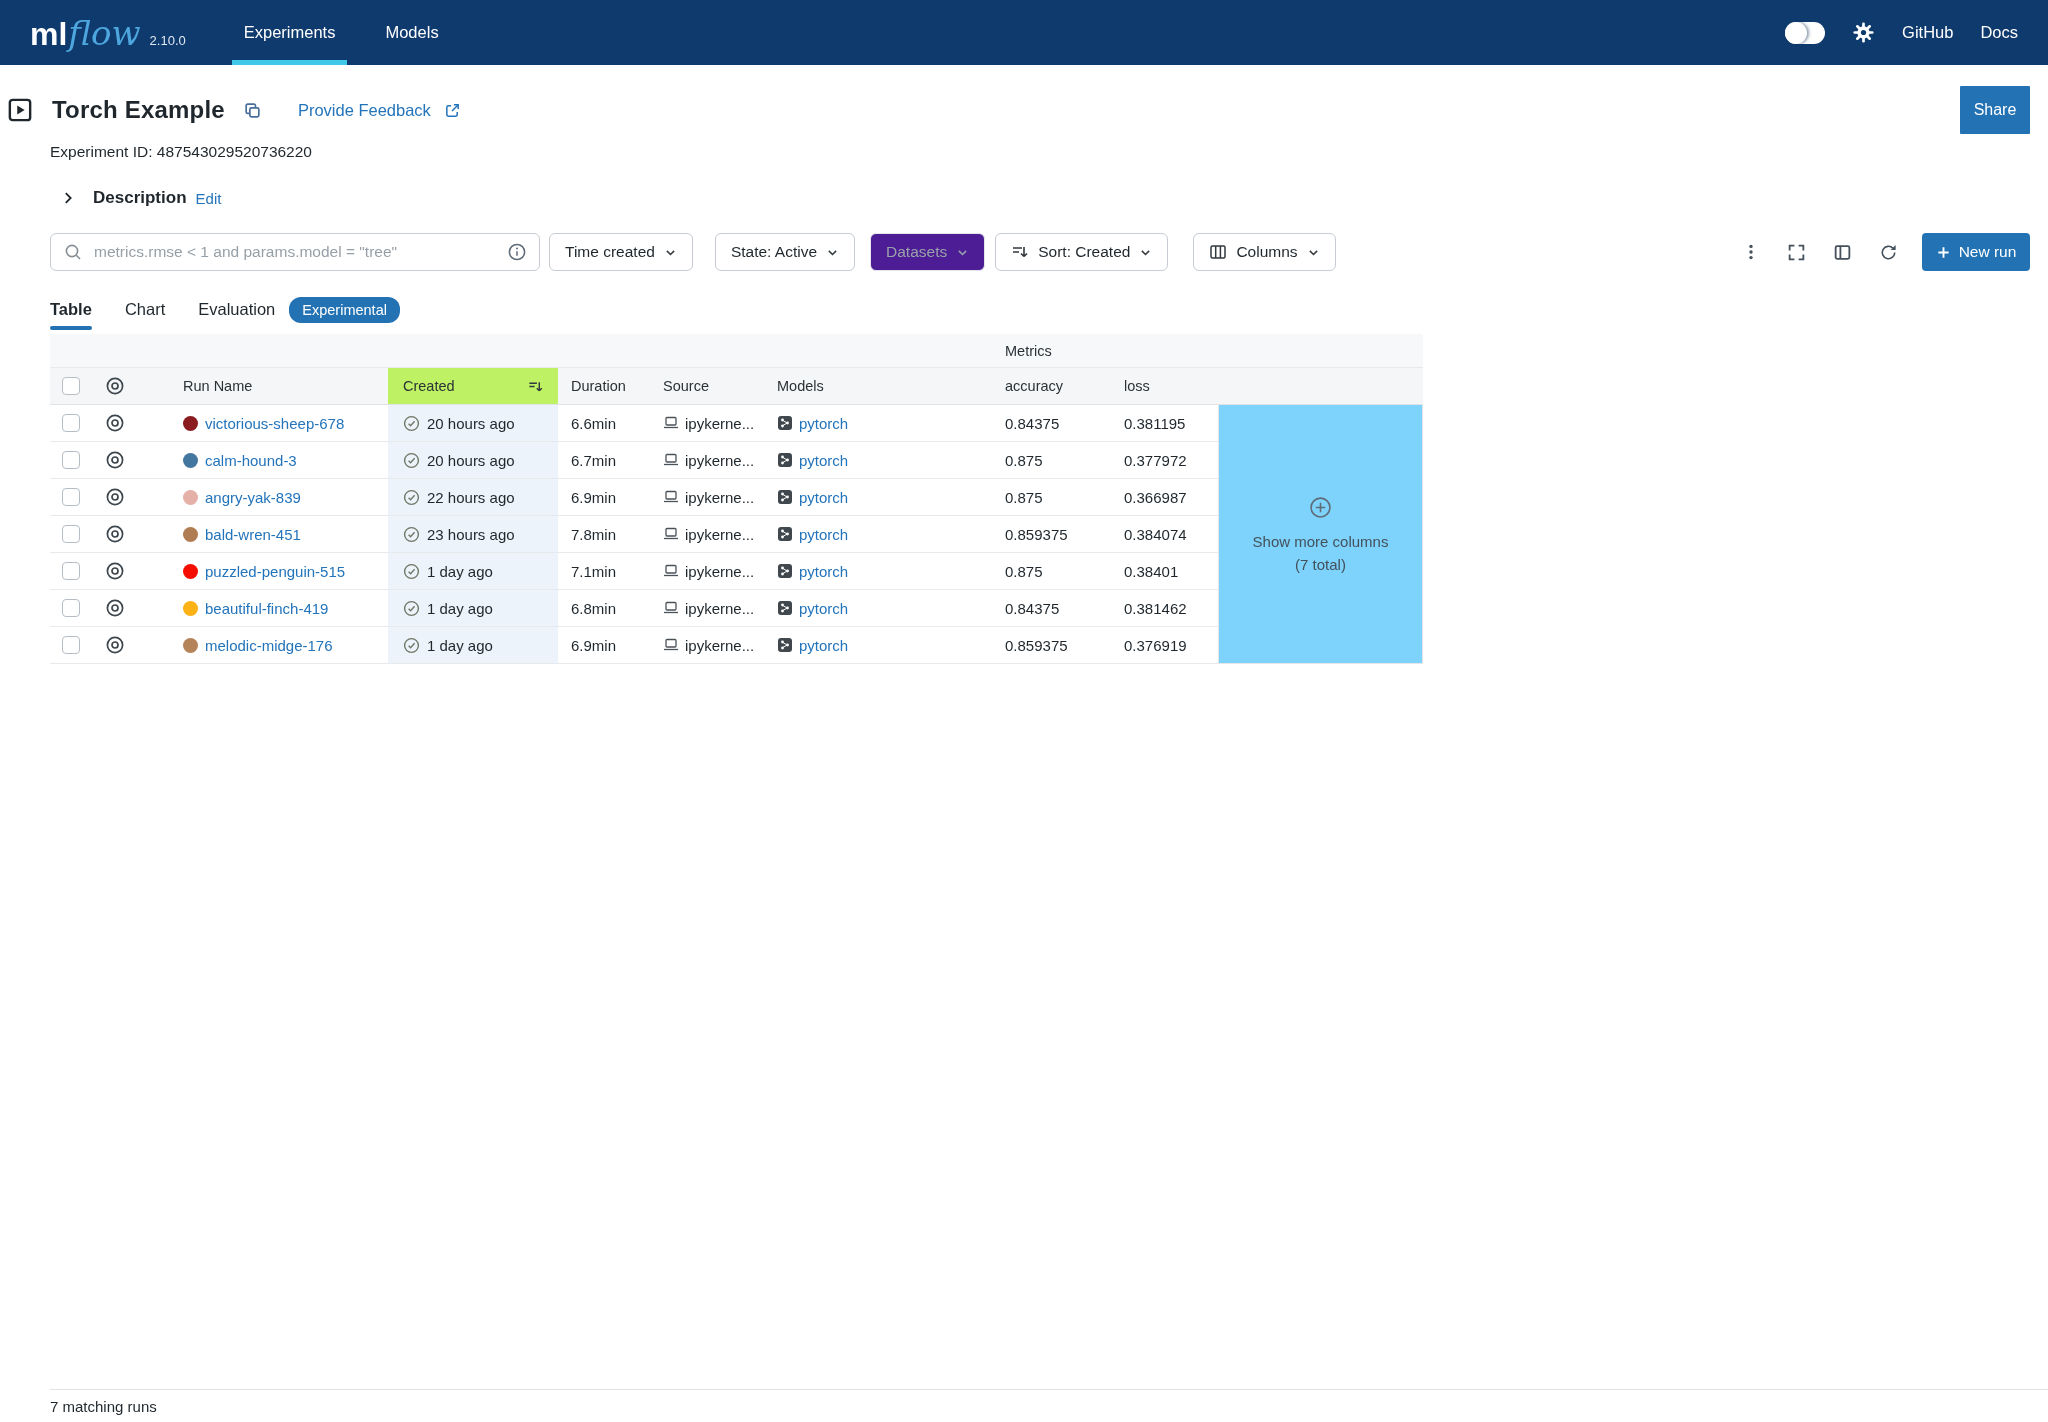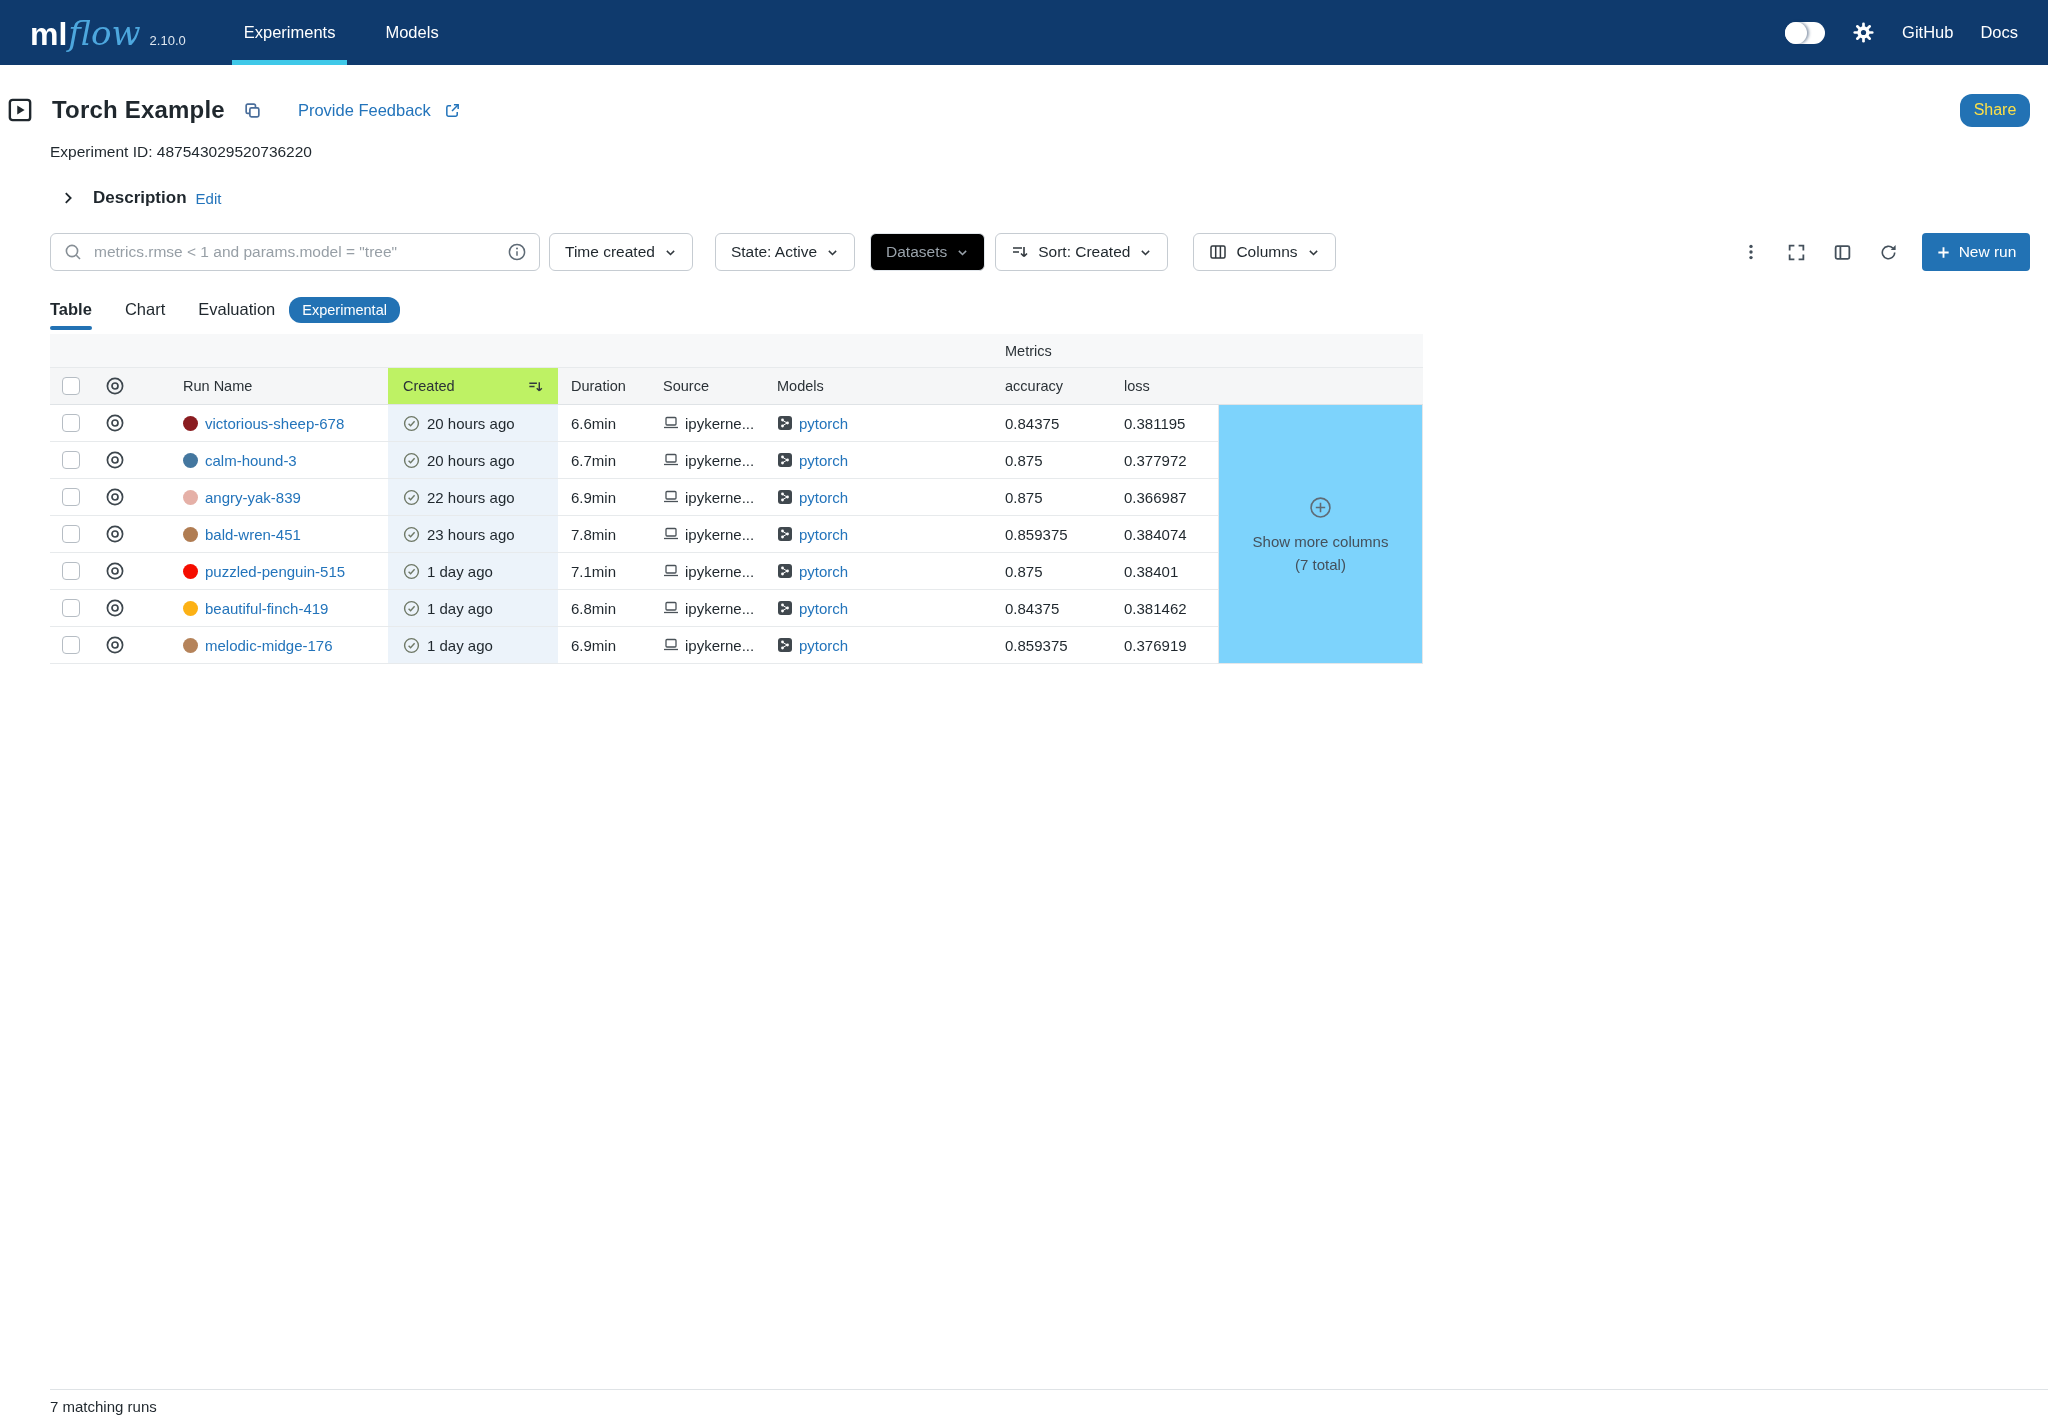--- a/index.html
+++ b/index.html
@@ -19,32 +19,32 @@
   .nav-item.active::after { content:""; position:absolute; left:-6px; right:-6px; bottom:0; height:5px; background:#3fc8e8; }
   .nav-right { margin-left:auto; display:flex; align-items:center; gap:27px; }
   .toggle { width:40px; height:22px; border-radius:11px; background:#fff; position:relative; cursor:pointer; }
   .toggle-knob { position:absolute; left:0; top:0; width:22px; height:22px; border-radius:50%; background:#fff; box-shadow:2px 0 3px rgba(13,43,82,.45); }
   .nav-link { font-size:16.5px; color:#fff; cursor:pointer; }
   
   .title-row { display:flex; align-items:center; margin-top:28px; padding:0 18px 0 8px; height:34px; }
   .page-title { font-size:24px; font-weight:700; margin-left:20px; letter-spacing:.2px; }
   .copy-icon { margin-left:18px; cursor:pointer; display:flex; }
   .feedback-link { margin-left:36px; display:flex; align-items:center; gap:13px; color:#2374bb; font-size:16.5px; cursor:pointer; }
-  .share-btn { margin-left:auto; width:70px; height:33px; background:#2272b4; border:none; border-radius:12px; color:#fde047; font-size:16px; font-family:inherit; cursor:pointer; }
+  .share-btn { margin-left:auto; width:70px; height:48px; background:#2272b4; border:none; border-radius:1px; color:#ffffff; font-size:16px; font-family:inherit; cursor:pointer; }
   .meta-row { margin:16px 0 0 50px; display:flex; gap:34px; font-size:15.5px; color:#1f272d; }
   .desc-row { margin:27px 0 0 60px; display:flex; align-items:center; }
   .desc-label { font-size:17px; font-weight:700; margin-left:17px; }
   .desc-edit { font-size:15px; color:#2374bb; margin-left:9px; cursor:pointer; }
   
   .toolbar { margin:25px 18px 0 50px; display:flex; align-items:center; height:38px; }
   .search-box { width:490px; height:38px; border:1px solid #c6ccd2; border-radius:6px; display:flex; align-items:center; padding:0 12px; gap:9px; background:#fff; }
   .search-box input { flex:1; border:none; outline:none; font-size:15.5px; font-family:inherit; color:#1f272d; background:transparent; }
   .search-box input::placeholder { color:#979fa6; }
   .tb-btn { height:38px; border:1px solid #c6ccd2; border-radius:6px; background:#fff; display:flex; align-items:center; gap:9px; padding:0 15px; font-size:15.5px; color:#1f272d; cursor:pointer; white-space:nowrap; }
-  .tb-btn.disabled { background:#000000; border-color:#e2e7ec; color:#99a2aa; }
+  .tb-btn.disabled { background:#4c1d95; border-color:#e2e7ec; color:#99a2aa; }
   .icon-cluster { margin-left:auto; display:flex; align-items:center; gap:27px; margin-right:24px; }
   .icon-btn { display:flex; cursor:pointer; }
   .new-run-btn { width:108px; height:38px; background:#2272b4; border:none; border-radius:4px; color:#fff; font-size:15.5px; font-family:inherit; display:flex; align-items:center; justify-content:center; gap:8px; cursor:pointer; }
   
   .tabs-row { margin:26px 0 0 50px; display:flex; align-items:center; }
   .tab { font-size:16.5px; color:#1f272d; padding-bottom:11px; margin-right:33px; position:relative; cursor:pointer; }
   .tab.active { font-weight:700; }
   .tab.active::after { content:""; position:absolute; left:0; right:0; bottom:0; height:4px; background:#2272b4; border-radius:2px; }
   .badge { background:#2272b4; color:#fff; font-size:14.5px; border-radius:12px; padding:5px 13px; margin-bottom:9px; }
   

